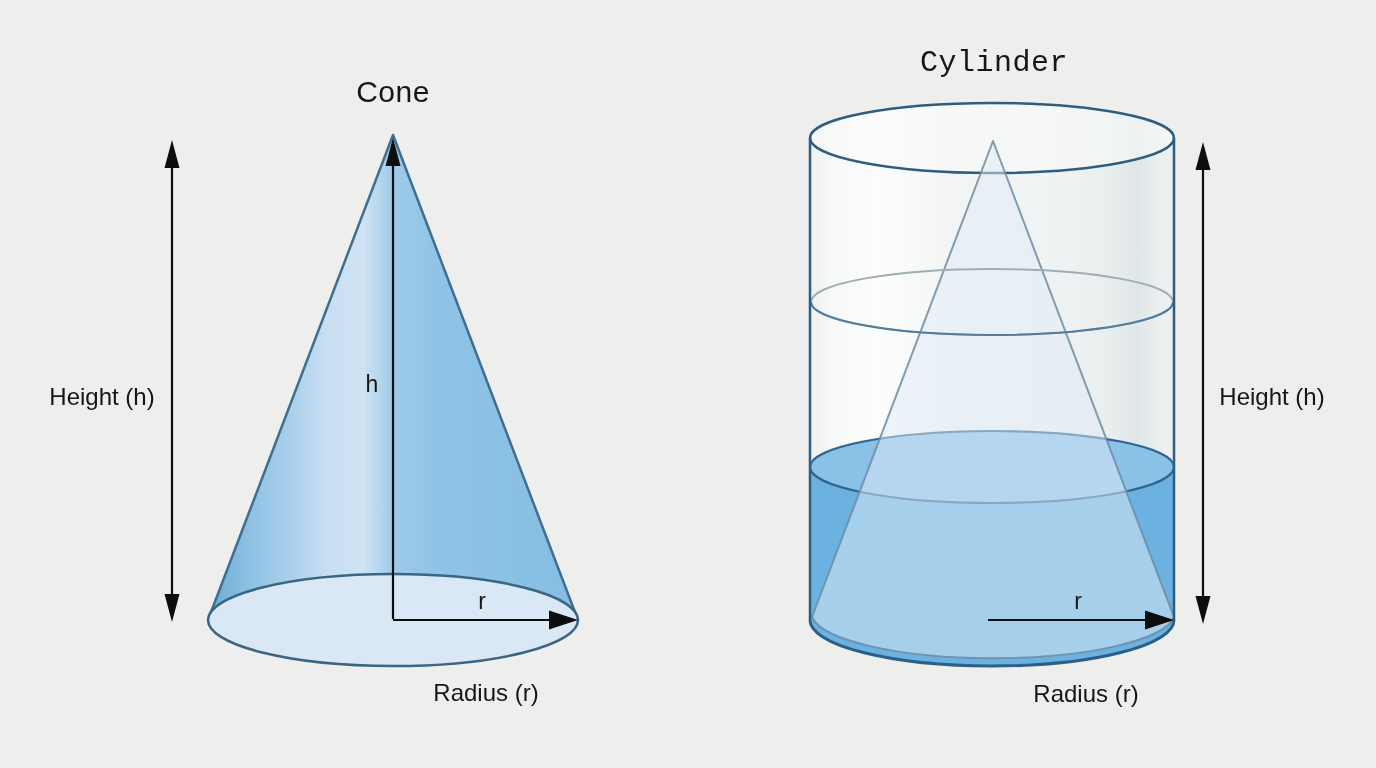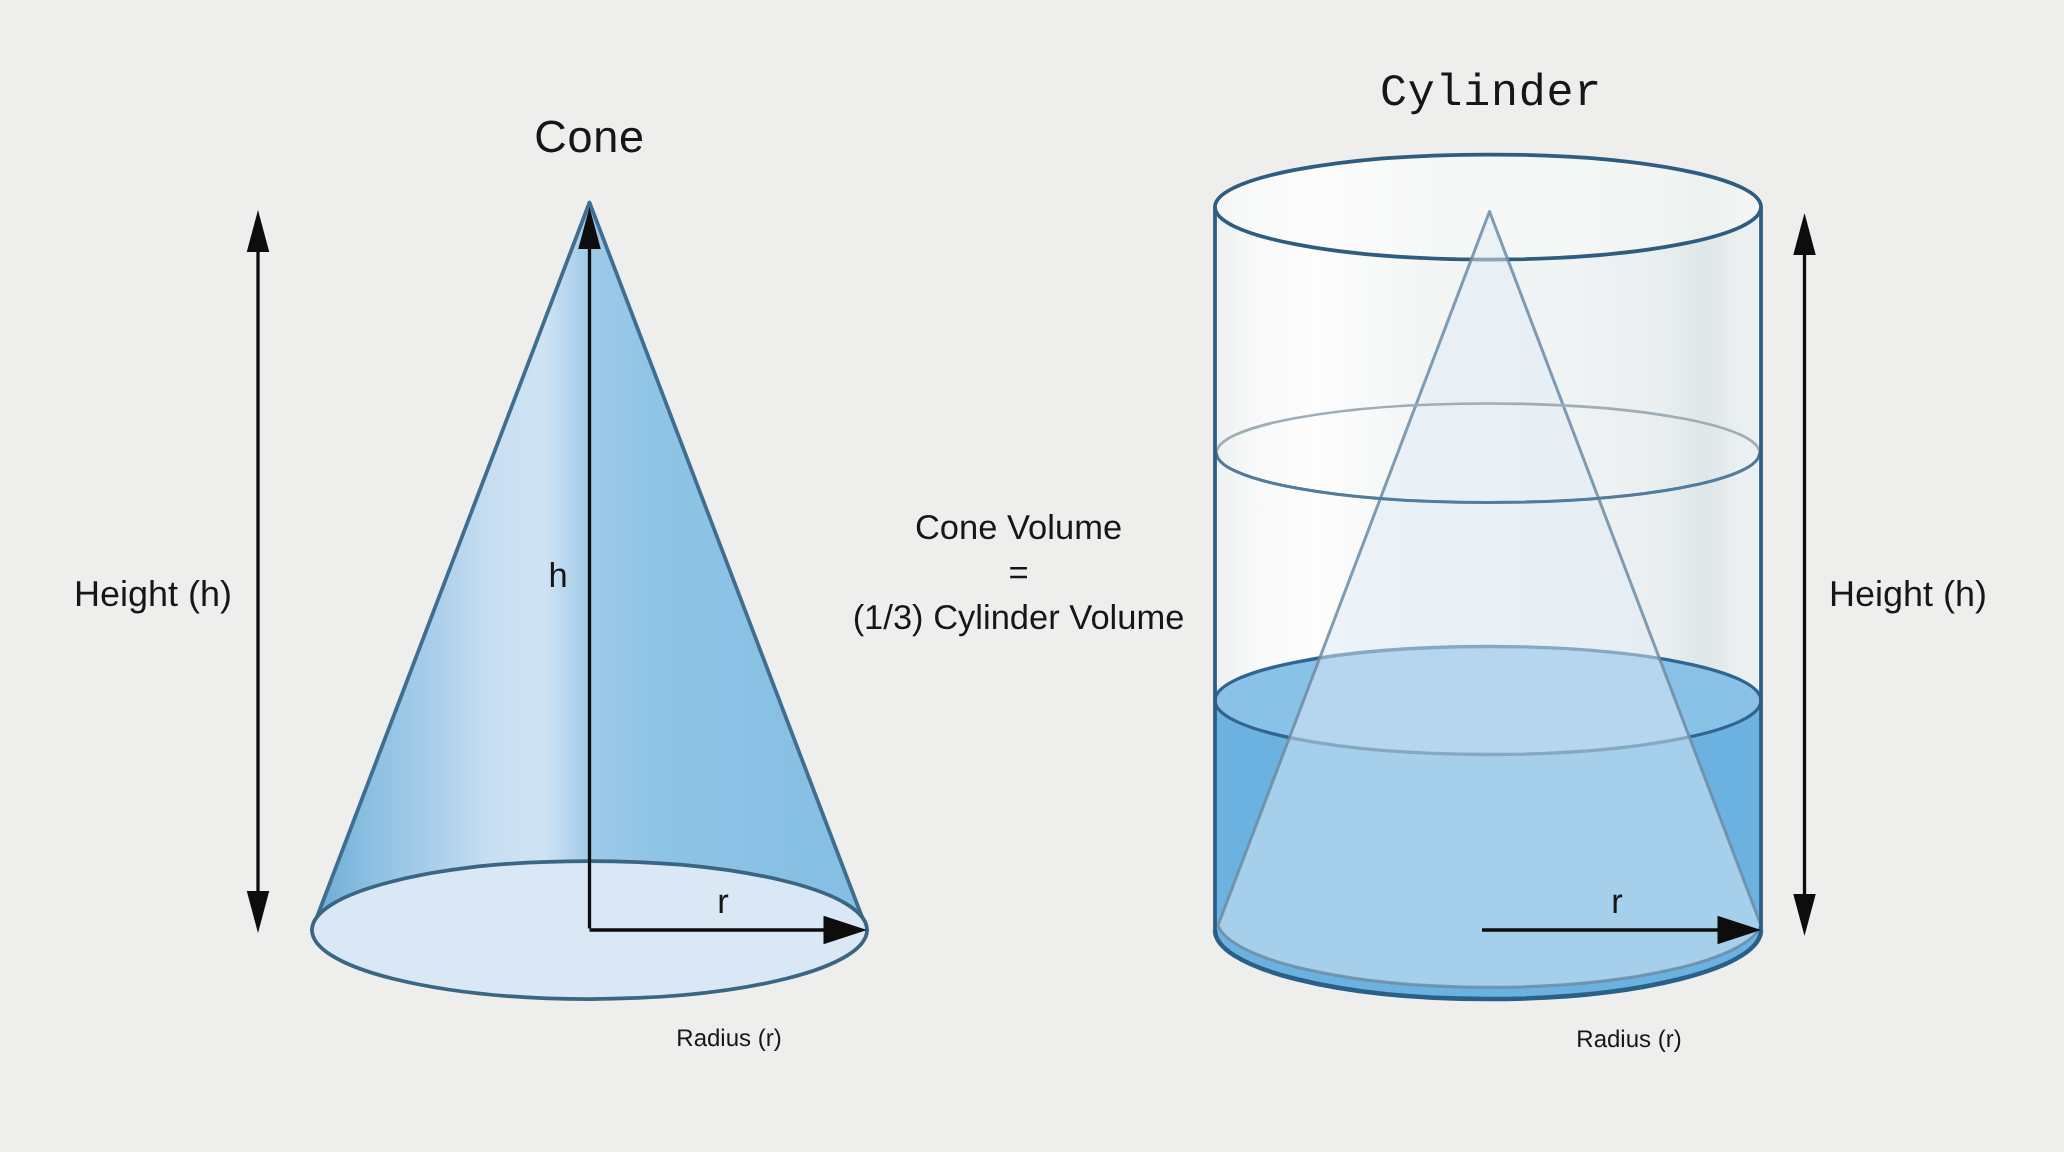--- a/index.html
+++ b/index.html
@@ -40,21 +40,21 @@
   }
   .sym {
     font-size: 23px;
   }
   .equation {
     font-size: 23px;
     text-align: center;
     line-height: 30px;
   }
   .radius-label {
-    font-size: 16px;
+    font-size: 24px;
   }
 </style>
 </head>
 <body>
 
 <div class="stage">
 
   <svg width="1376" height="768" viewBox="0 0 1376 768">
     <defs>
       <linearGradient id="coneGrad" x1="0" y1="0" x2="1" y2="0">
@@ -122,23 +122,18 @@
   <div class="lbl side-label" style="left:102px; top:385px;">Height (h)</div>
 
   <div class="lbl side-label" style="left:1272px; top:385px;">Height (h)</div>
 
   <div class="lbl sym" style="left:372px; top:384px;">h</div>
 
   <div class="lbl sym" style="left:482px; top:601px;">r</div>
 
   <div class="lbl sym" style="left:1078px; top:601px;">r</div>
 
-  <div class="lbl equation" style="left:679px; top:381px;">
-    <div>Cone Volume</div>
-    <div>=</div>
-    <div>(1/3) Cylinder Volume</div>
-  </div>
 
   <div class="lbl radius-label" style="left:486px; top:693px;">Radius (r)</div>
 
   <div class="lbl radius-label" style="left:1086px; top:694px;">Radius (r)</div>
 
 </div>
 
 </body></html>

